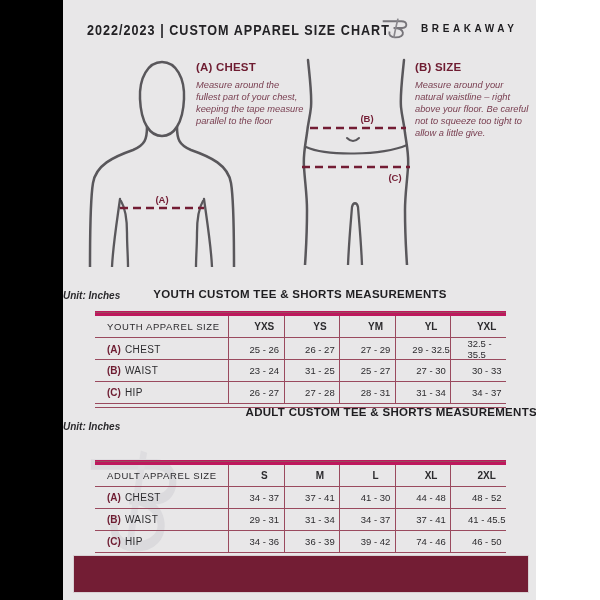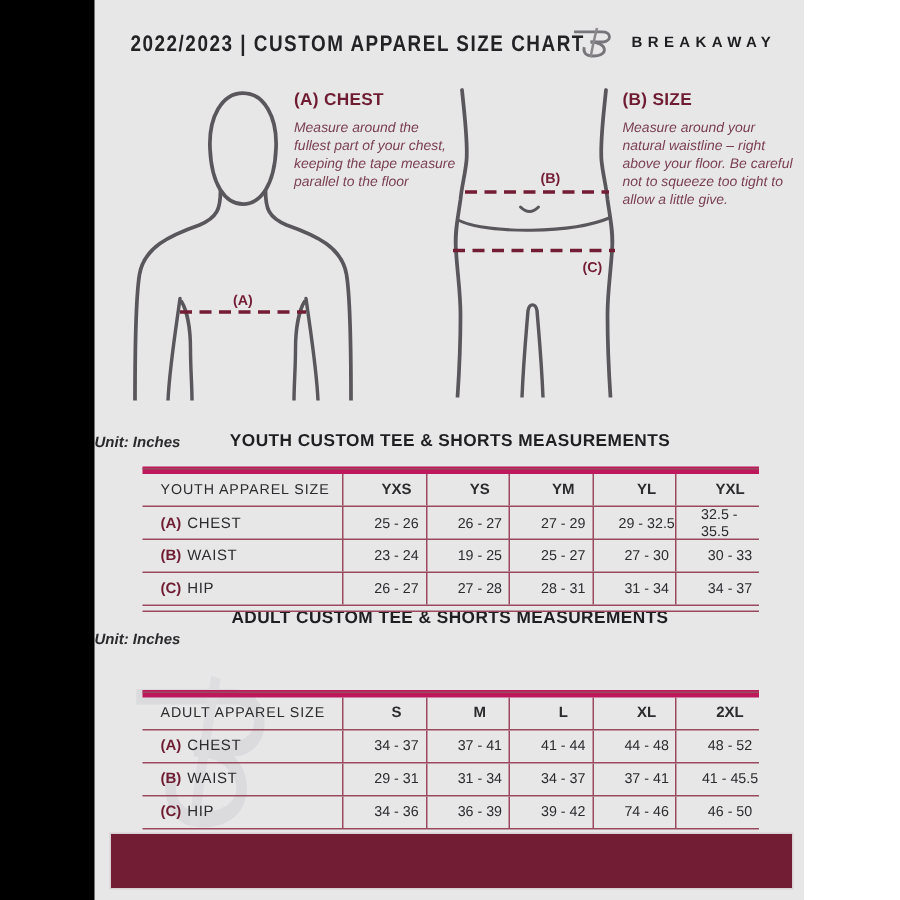--- a/index.html
+++ b/index.html
@@ -31,21 +31,21 @@
   .inst p { margin:0; font-size:9.3px; line-height:12px; font-style:italic; color:#7a4052; white-space:pre-line; }
   #inst-chest { left:133px; top:61px; width:108px; }
   #inst-waist { left:352px; top:61px; width:114px; }
   #inst-hips  { left:352px; top:165px; width:114px; }
   
   .sec-title { position:absolute; left:0; width:474px; text-align:center; z-index:1;
     font-size:11.5px; font-weight:bold; letter-spacing:.3px; color:#1f1e21; }
   .sec-unit  { position:absolute; left:0; width:474px; text-align:left; z-index:1;
     font-size:10px; font-style:italic; font-weight:bold; color:#2b2a2d; }
   #youth-title { top:276px;margin-top:12px; } #youth-unit { top:290px; }
-  #adult-title { top:406px; } #adult-unit { top:421px; }
+  #adult-title { top:406px;text-align:right; } #adult-unit { top:421px; }
   
   .sizetable { position:absolute; left:32px; width:411px; z-index:2; border-top:5px solid #be185d; }
   #youth-table { top:311px; } #adult-table { top:460px; }
   .sizetable::before { content:""; position:absolute; left:0; right:0; top:-4px; height:0; border-top:1px solid #9a4a5e; }
   .sizetable::after  { content:""; position:absolute; left:0; right:0; bottom:-4px; height:0; border-top:1px solid #9a4a5e; }
   .trow { display:grid; grid-template-columns:133px 1fr 1fr 1fr 1fr 1fr; height:22px;
     border-bottom:1px solid #9a4a5e; box-sizing:border-box; }
   .tcell { display:flex; align-items:center; justify-content:center;
     font-size:9.5px; color:#2c2b2e; border-left:1px solid #9a4a5e;padding-left:16px; }
   .tlabel { justify-content:flex-start; padding-left:12px; border-left:none; }
@@ -134,21 +134,21 @@
         <div class="tcell">27 - 29</div>
         <div class="tcell">29 - 32.5</div>
         <div class="tcell">32.5 - 35.5</div>
       </div>
       <div class="trow">
         <div class="tcell tlabel">
           <span class="rkey">(B)</span>
           <span class="rname">WAIST</span>
         </div>
         <div class="tcell">23 - 24</div>
-        <div class="tcell">19 - 25</div>
+        <div class="tcell">31 - 25</div>
         <div class="tcell">25 - 27</div>
         <div class="tcell">27 - 30</div>
         <div class="tcell">30 - 33</div>
       </div>
       <div class="trow">
         <div class="tcell tlabel">
           <span class="rkey">(C)</span>
           <span class="rname">HIP</span>
         </div>
         <div class="tcell">26 - 27</div>
@@ -170,21 +170,21 @@
         <div class="tcell">XL</div>
         <div class="tcell">2XL</div>
       </div>
       <div class="trow">
         <div class="tcell tlabel">
           <span class="rkey">(A)</span>
           <span class="rname">CHEST</span>
         </div>
         <div class="tcell">34 - 37</div>
         <div class="tcell">37 - 41</div>
-        <div class="tcell">41 - 44</div>
+        <div class="tcell">41 - 30</div>
         <div class="tcell">44 - 48</div>
         <div class="tcell">48 - 52</div>
       </div>
       <div class="trow">
         <div class="tcell tlabel">
           <span class="rkey">(B)</span>
           <span class="rname">WAIST</span>
         </div>
         <div class="tcell">29 - 31</div>
         <div class="tcell">31 - 34</div>

